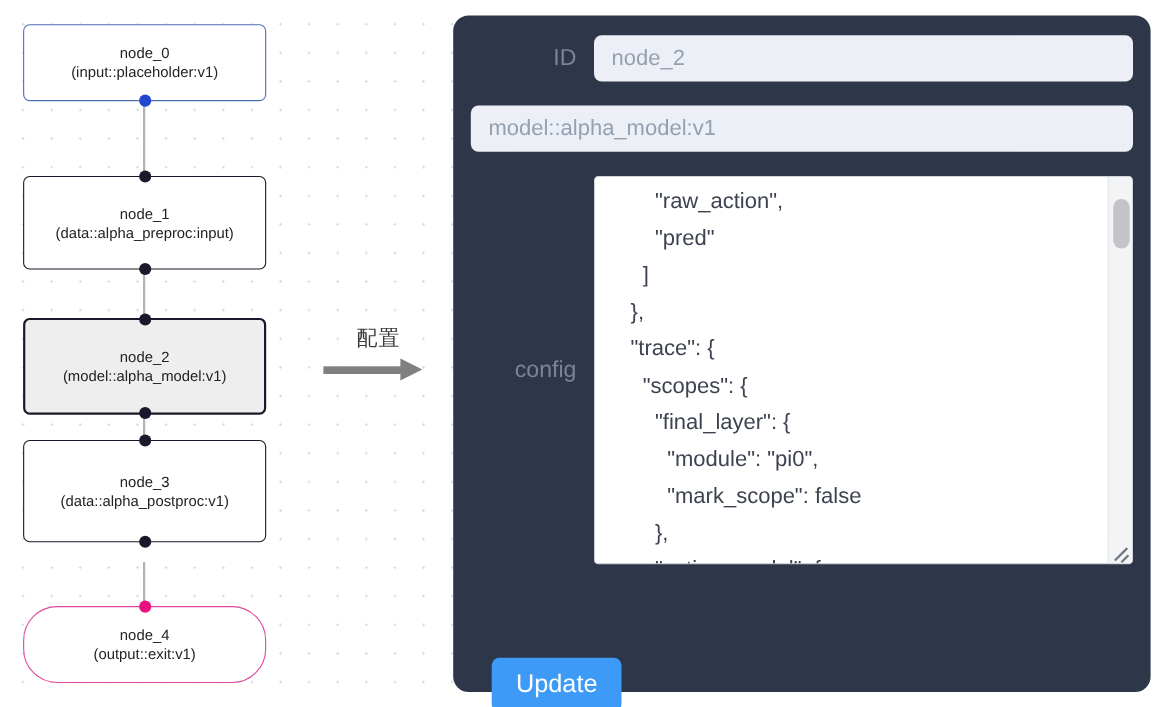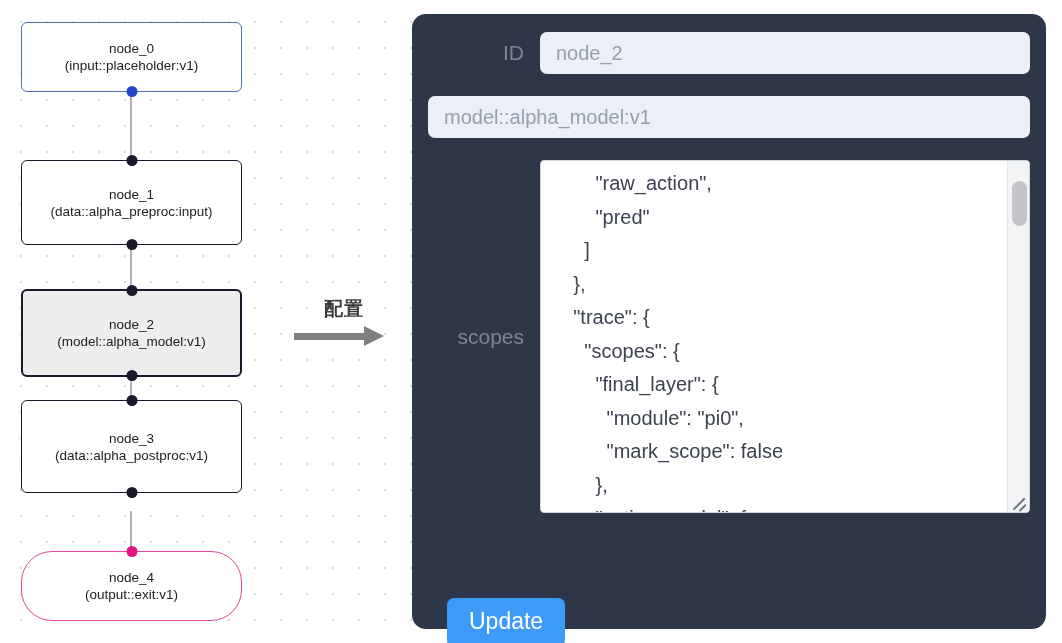--- a/index.html
+++ b/index.html
@@ -71,21 +71,20 @@
   .handle.bottom { bottom: -6px; }
   .handle.blue   { background: #2547d0; }
   .handle.pink   { background: #e8117f; }
 
   
   #annotation {
     position: absolute;
     left: 294px;
     top: 296px;
     width: 100px;
-    font-weight: bold;
   }
   #annotation .anno-label {
     font-size: 19px;
     color: #3b3b3b;
     font-family: "DejaVu Sans", "Liberation Sans", sans-serif;
     text-align: center;
     letter-spacing: 1px;
     line-height: 24px;
   }
   #annotation .anno-arrow {
@@ -285,21 +284,21 @@
     <div class="field-row">
       <div class="field-label">ID</div>
       <input class="text-input" type="text" readonly="" value="node_2" style="">
     </div>
 
     <div class="field-row">
       <input class="text-input" type="text" readonly="" value="model::alpha_model:v1" style="">
     </div>
 
     <div class="field-row">
-      <div class="field-label top-align">scopes</div>
+      <div class="field-label top-align">config</div>
       <div class="textarea-wrap">
         <div class="code-area">        "raw_action",
         "pred"
       ]
     },
     "trace": {
       "scopes": {
         "final_layer": {
           "module": "pi0",
           "mark_scope": false

